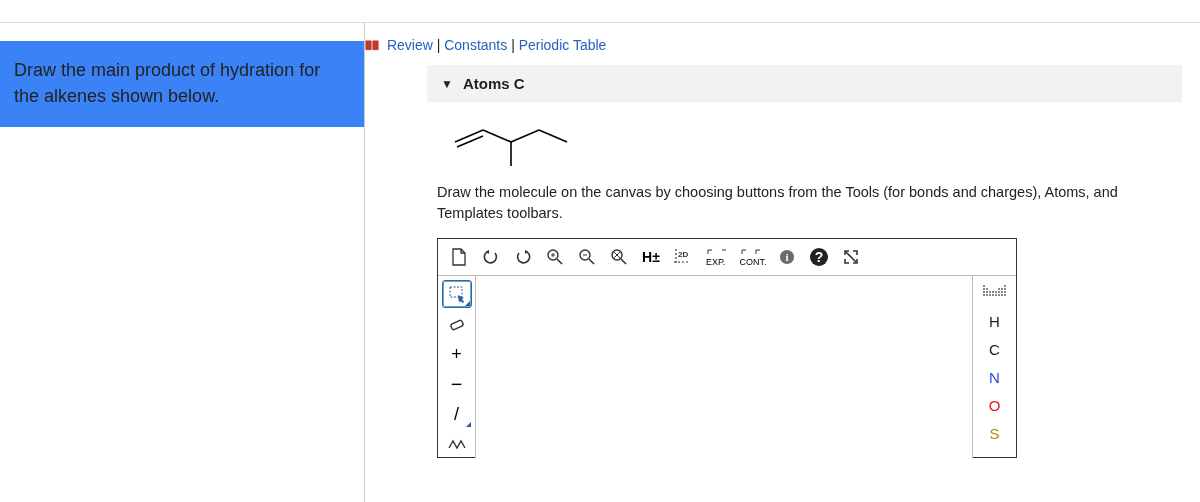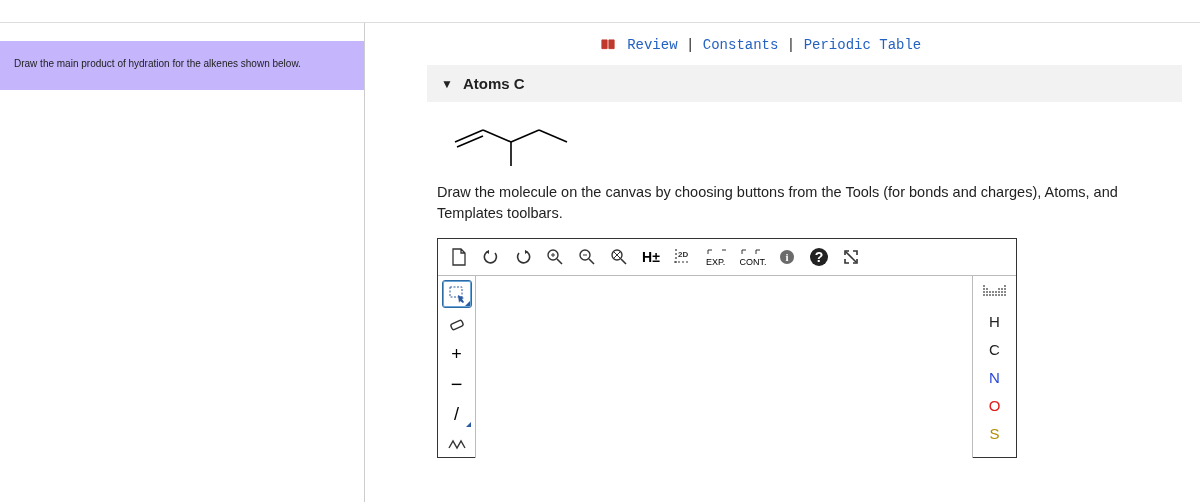--- a/index.html
+++ b/index.html
@@ -1,22 +1,22 @@
 <!DOCTYPE html>
 <html><head>
   <meta charset="utf-8">
   <style>
     * { box-sizing: border-box; margin: 0; padding: 0; }
     body { font-family: Arial, Helvetica, sans-serif; font-size: 14px; color: #222; background: #fff; width: 1200px; height: 502px; overflow: hidden; }
     .top-sep { border-top: 1px solid #ddd; height: 1px; margin-top: 22px; }
     .layout { display: flex; height: calc(502px - 23px); }
     .left-col { width: 365px; border-right: 1px solid #ccc; padding: 0; }
-    .question-box { background: #c4b5fd; padding: 16px 14px 18px 14px; margin-top: 18px; font-size: 10px; line-height: 1.45; }
+    .question-box { background: #3b82f6; padding: 16px 14px 18px 14px; margin-top: 18px; font-size: 18px; line-height: 1.45; }
     .right-col { flex: 1; padding: 0 18px 0 0; position: relative; }
-    .top-links { text-align: center; padding: 14px 25px 8px 0; font-size: 14px; font-family: Liberation Mono, monospace; }
+    .top-links { text-align: left; padding: 14px 25px 8px 0; font-size: 14px; }
     .link { color: #2462c2; text-decoration: none; cursor: pointer; }
     .book-icon { display: inline-block; width: 14px; height: 11px; margin-right: 4px; vertical-align: -1px; }
     .book-icon svg { display: block; }
     .part-header { background: #f2f2f2; padding: 10px 14px; margin: 4px 0 0 62px; display: flex; align-items: center; gap: 10px; }
     .part-header .caret { font-size: 12px; }
     .part-header .label { font-weight: bold; font-size: 15px; }
     .molecule-area { margin: 10px 0 14px 80px; height: 56px; }
     .molecule-area svg { display: block; }
     .instructions { margin: 12px 0 14px 72px; max-width: 720px; font-size: 14.5px; line-height: 1.45; font-weight: normal; }
     .editor-wrap { margin: 0 0 0 72px; border: 1px solid #333; width: 580px; height: 220px; display: flex; flex-direction: column; }

